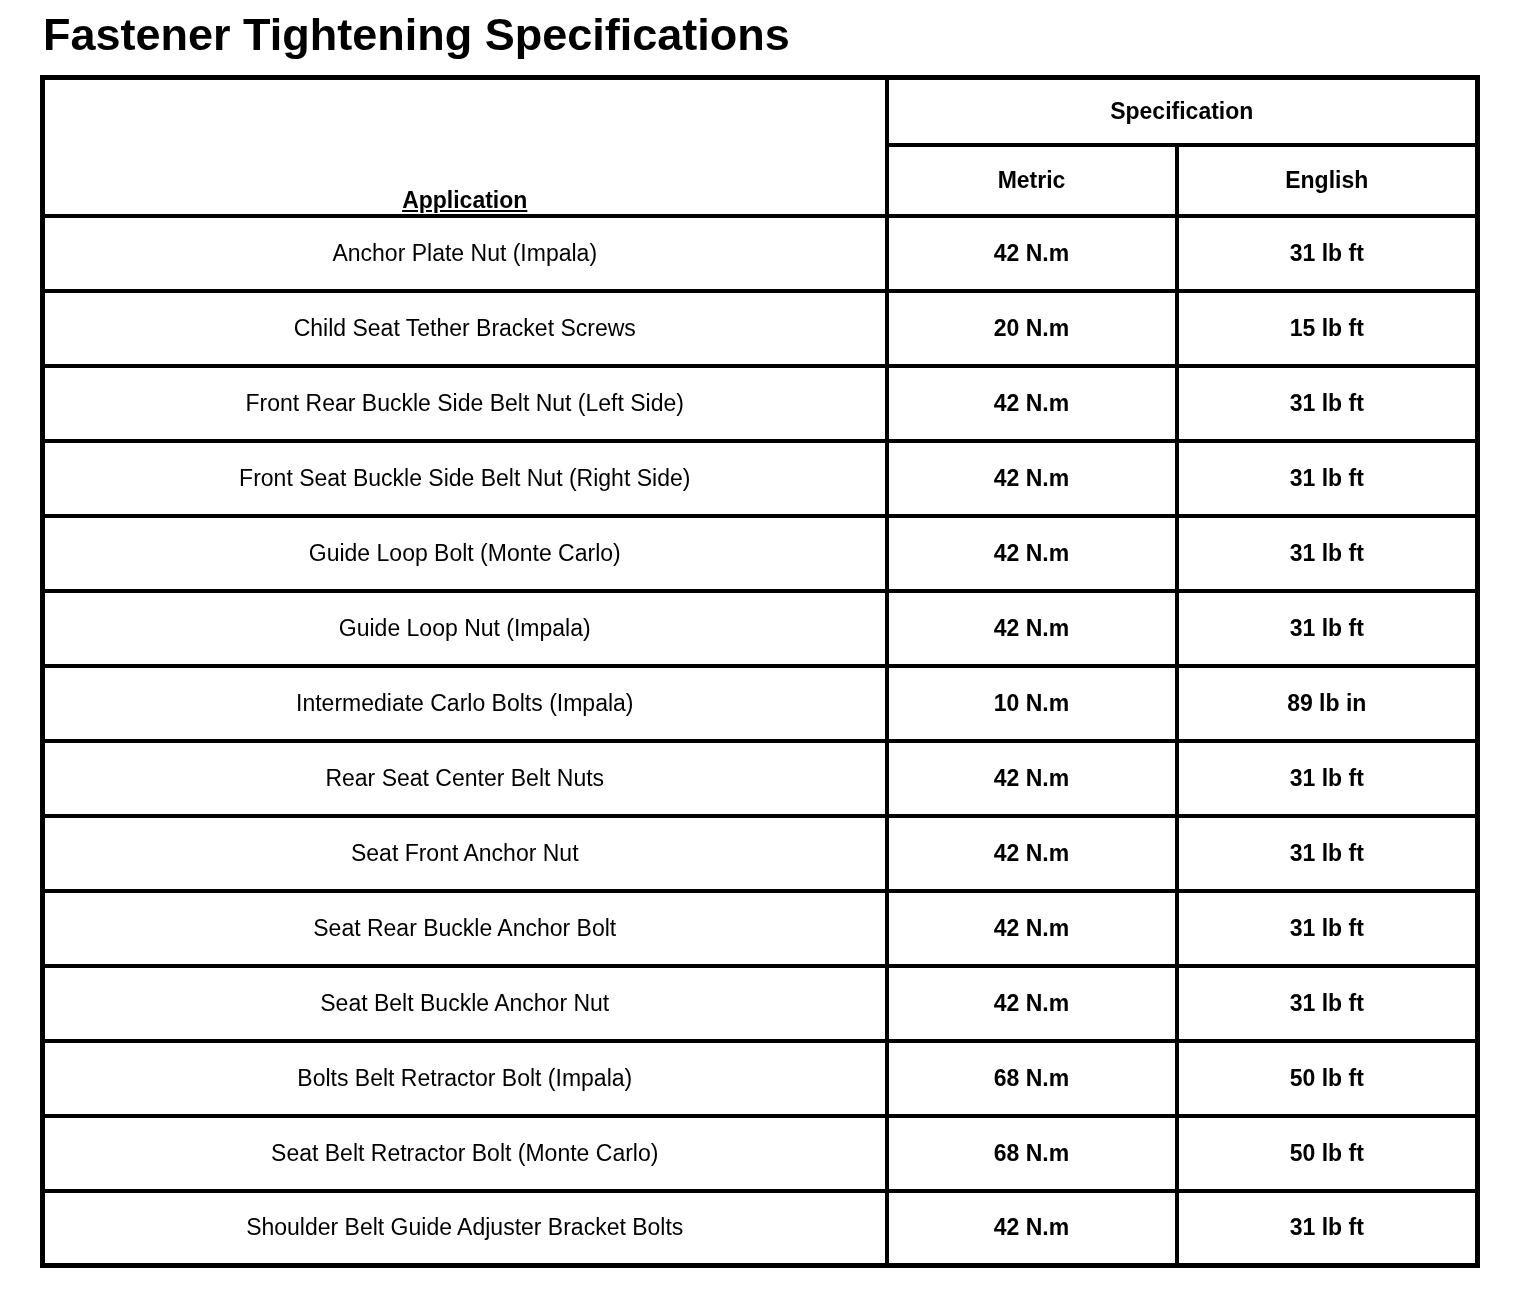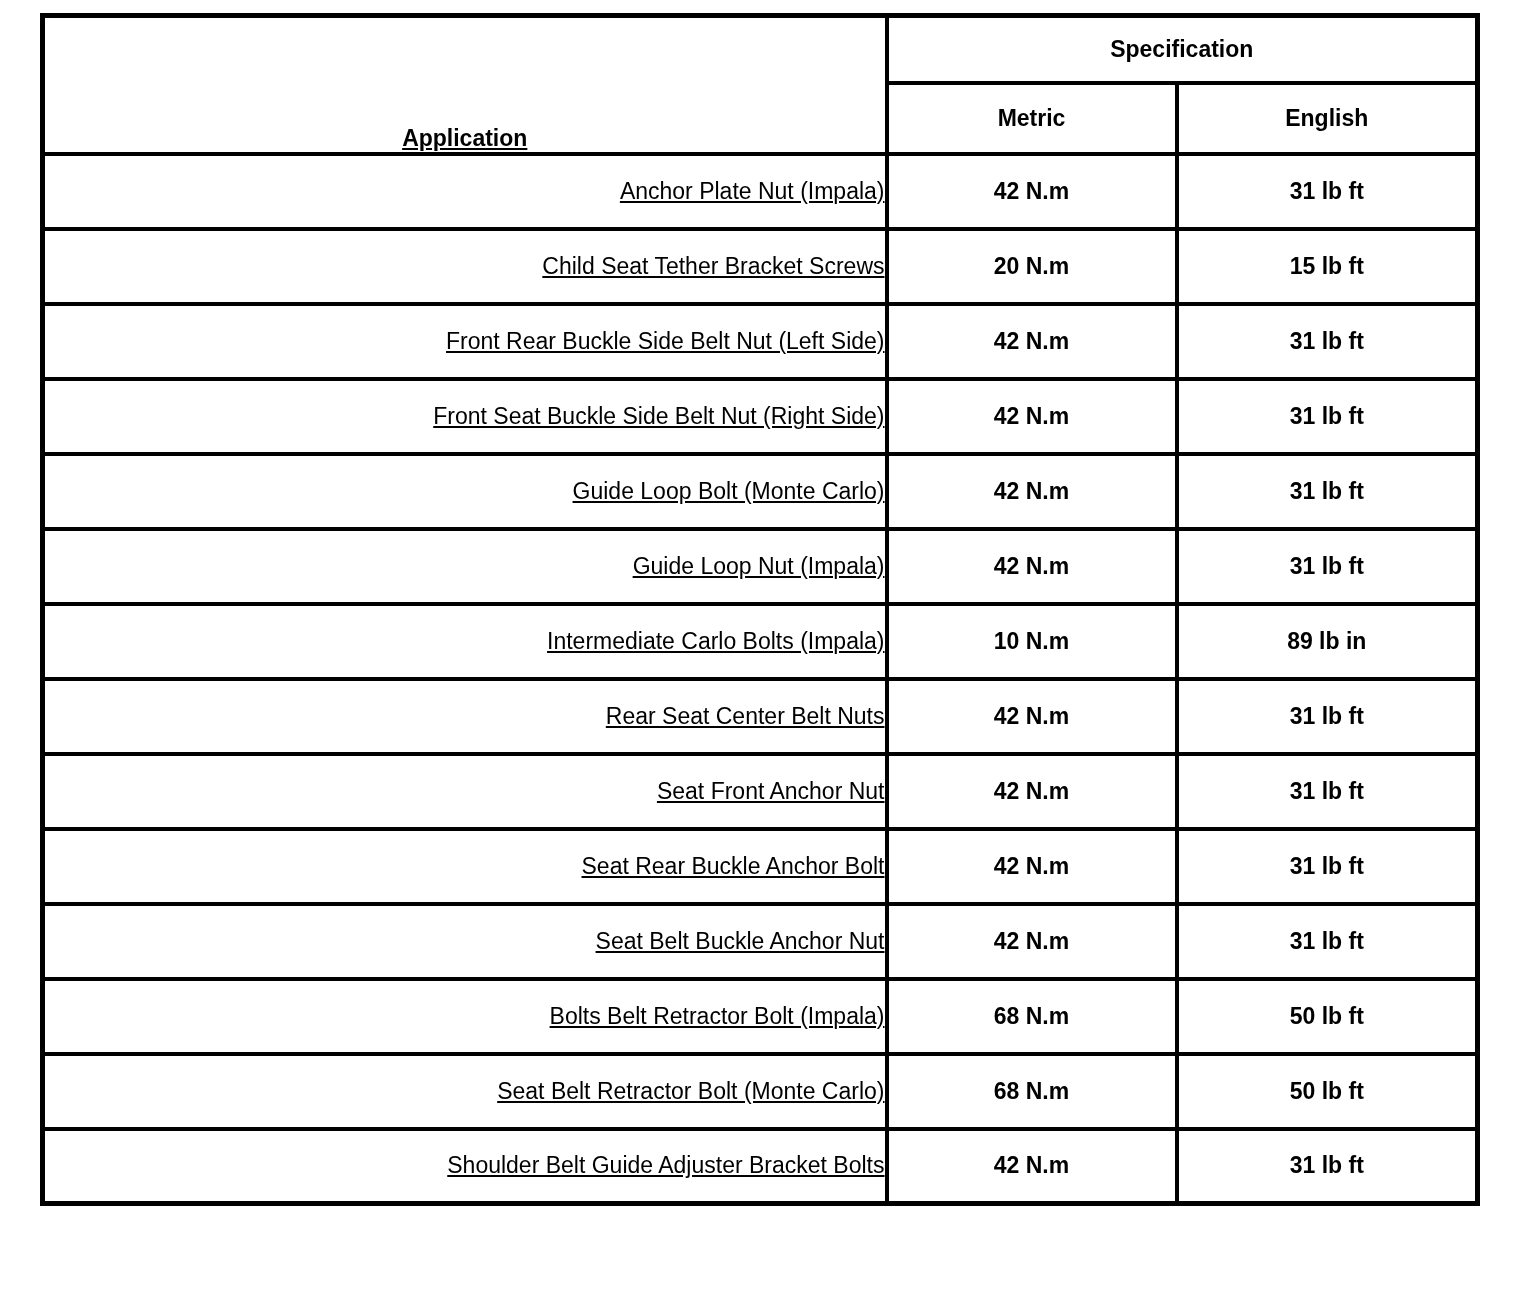--- a/index.html
+++ b/index.html
@@ -54,37 +54,37 @@
     font-weight: bold;
     text-decoration: underline;
   }
   th.spec-header,
   th.metric-header,
   th.english-header {
     vertical-align: middle;
     font-weight: bold;
   }
   td.app-cell {
-    text-align: right;
+    text-align: center;
     vertical-align: middle;
     padding-left: 11px;
     font-weight: normal;
-    text-decoration: underline;
   }
   td.val-cell {
     text-align: center;
     vertical-align: middle;
     font-weight: bold;
   }
 </style>
 </head>
 <body>
 
 <div class="page">
 
+  <h1 class="doc-title">Fastener Tightening Specifications</h1>
 
   <table class="spec-table">
     <colgroup>
       <col class="c-app">
       <col class="c-met">
       <col class="c-eng">
     </colgroup>
     <thead>
       <tr class="hdr-row-1">
         <th class="app-header" rowspan="2">Application</th>

